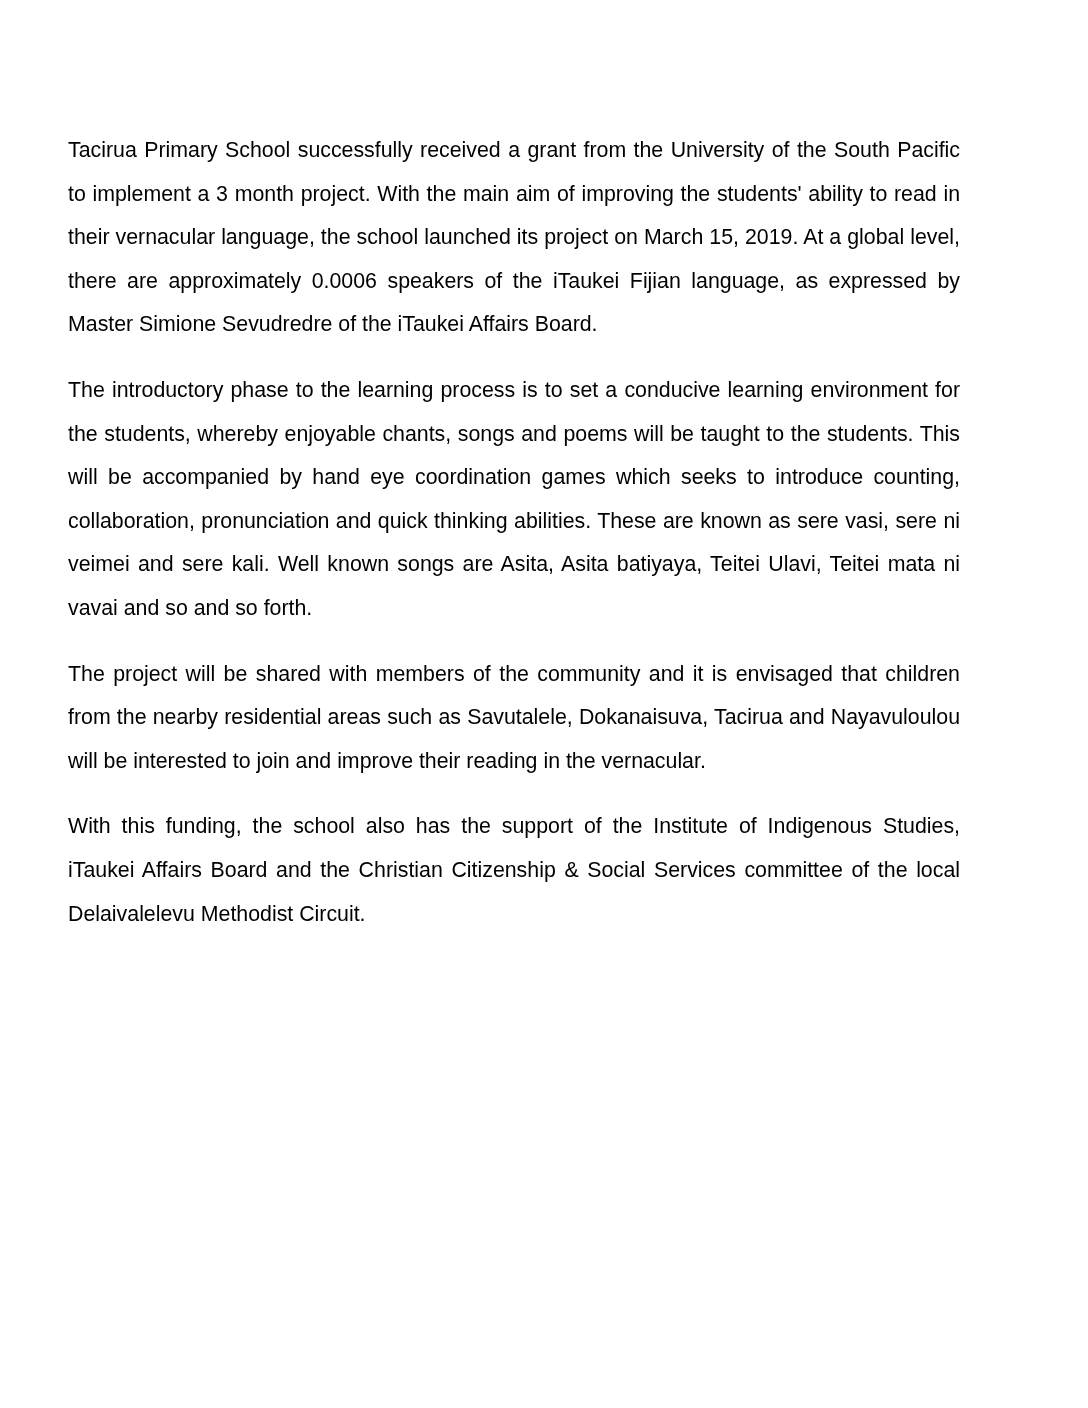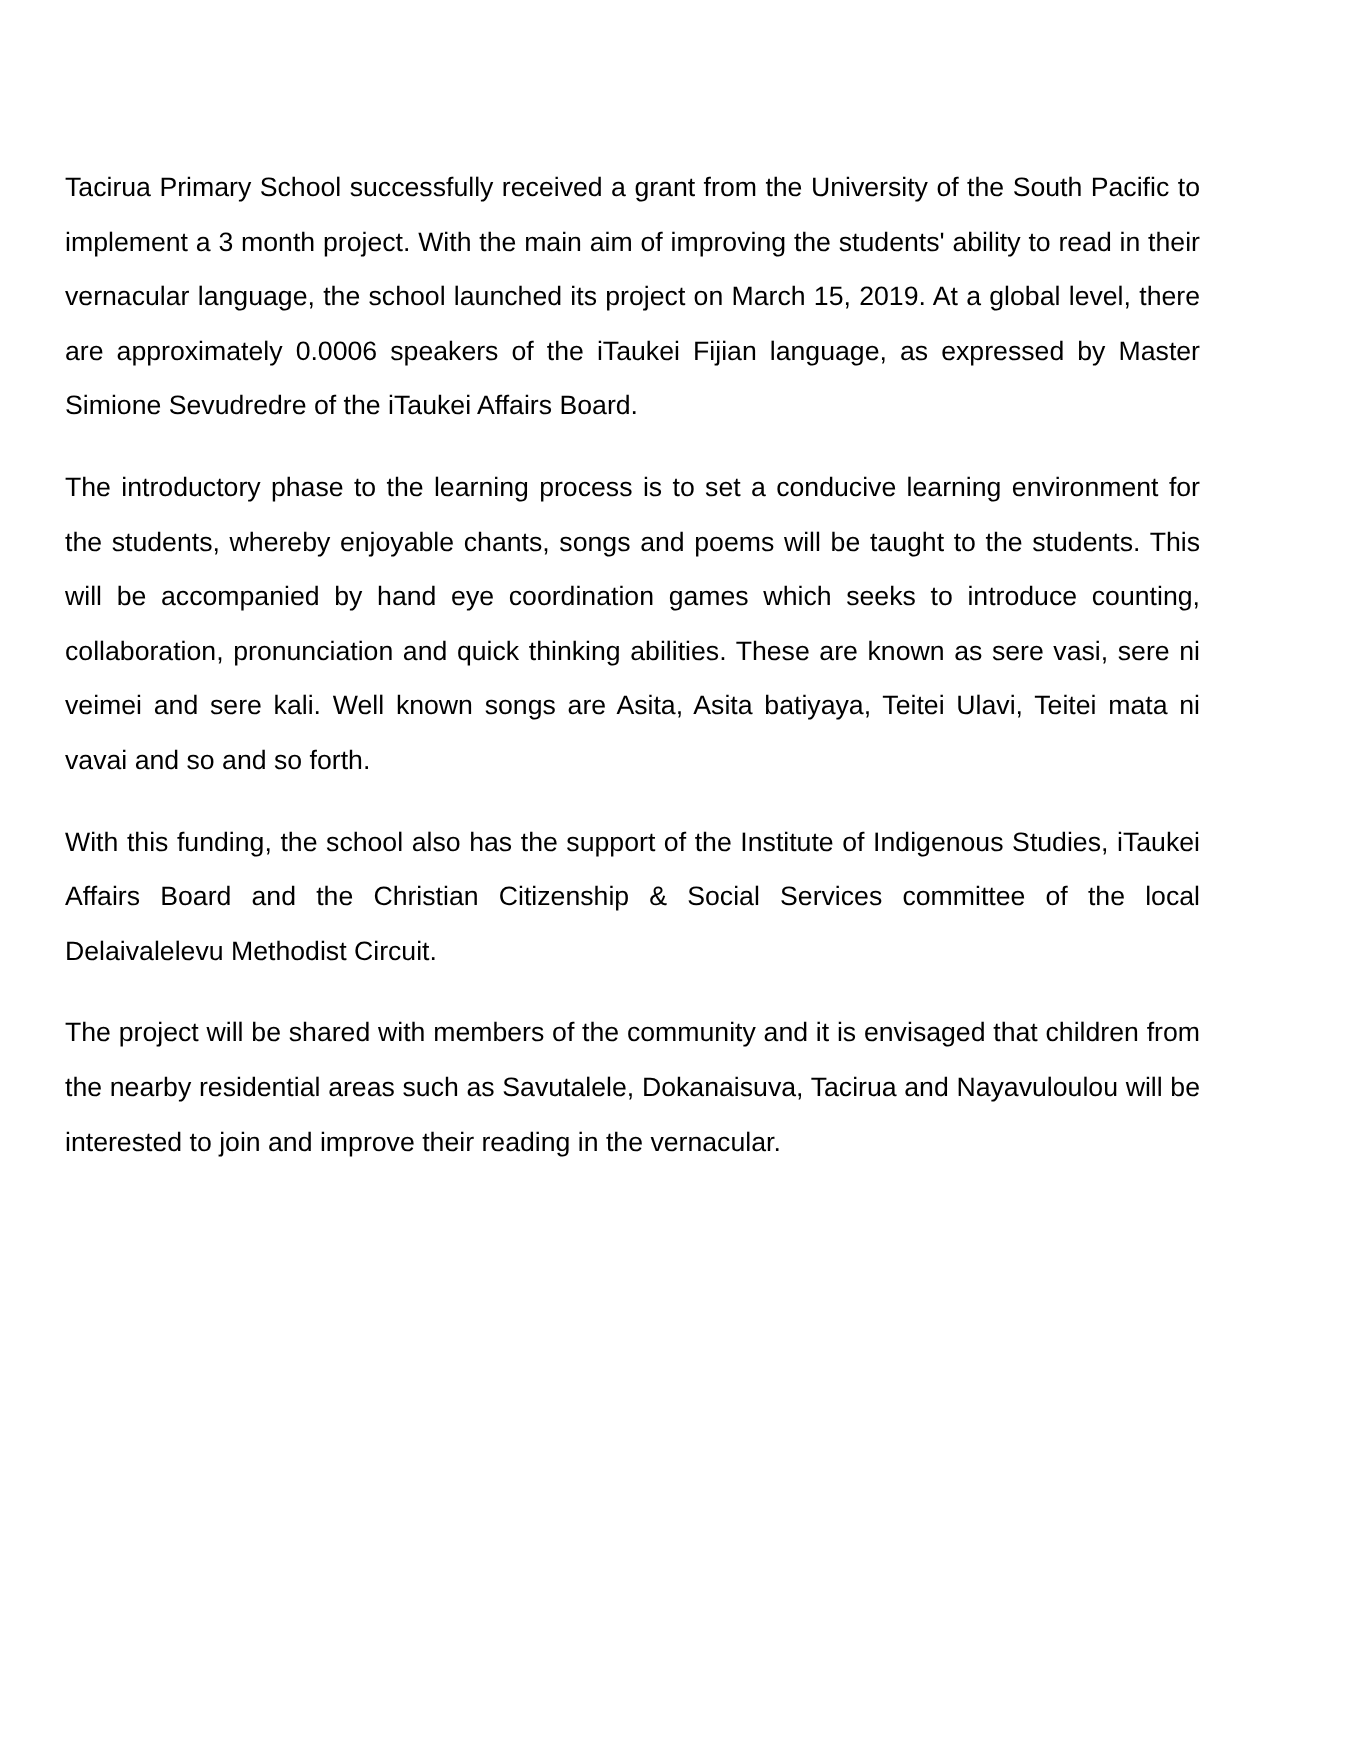--- a/index.html
+++ b/index.html
@@ -6,21 +6,21 @@
     margin: 0;
     padding: 0;
     background: #ffffff;
   }
   .page {
     position: relative;
     width: 1088px;
     height: 1136px;
     background: #ffffff;
     box-sizing: border-box;
-    padding: 129px 128px 0 52px;
+    padding: 129px 128px 0 68px;
     overflow: hidden;
   }
   .doc-body {
     font-family: "Liberation Sans", sans-serif;
     font-size: 21.33px;
     line-height: 43.6px;
     color: #000000;
     text-align: justify;
   }
   .doc-body p {
@@ -38,21 +38,21 @@
 
     <p>
       <span class="run">Tacirua Primary School successfully received a grant from the University of the South Pacific to implement a 3 month project. With the main aim of improving the students' ability to read in their vernacular language, the school launched its project on March 15, 2019. At a global level, there are approximately 0.0006 speakers of the iTaukei Fijian language, as expressed by Master Simione Sevudredre of the iTaukei Affairs Board.</span>
     </p>
 
     <p>
       <span class="run">The introductory phase to the learning process is to set a conducive learning environment for the students, whereby enjoyable chants, songs and poems will be taught to the students. This will be accompanied by hand eye coordination games which seeks to introduce counting, collaboration, pronunciation and quick thinking abilities. These are known as </span><span class="run i">sere vasi, sere ni veimei and sere kali.</span><span class="run"> Well known songs are Asita, Asita batiyaya, Teitei </span><span class="run i">Ulavi, Teitei mata ni vavai</span><span class="run"> and so and so forth.</span>
     </p>
 
     <p>
-      <span class="run">With this funding, the school also has the support of the Institute of Indigenous Studies, iTaukei Affairs Board and the Christian Citizenship &amp; Social Services committee of the local Delaivalelevu Methodist Circuit.</span>
+      <span class="run">The project will be shared with members of the community and it is envisaged that children from the nearby residential areas such as Savutalele, Dokanaisuva, Tacirua and Nayavuloulou will be interested to join and improve their reading in the vernacular.</span>
     </p>
 
     <p>
-      <span class="run">The project will be shared with members of the community and it is envisaged that children from the nearby residential areas such as Savutalele, Dokanaisuva, Tacirua and Nayavuloulou will be interested to join and improve their reading in the vernacular.</span>
+      <span class="run">With this funding, the school also has the support of the Institute of Indigenous Studies, iTaukei Affairs Board and the Christian Citizenship &amp; Social Services committee of the local Delaivalelevu Methodist Circuit.</span>
     </p>
 
   </div>
 </div>
 
 </body></html>

